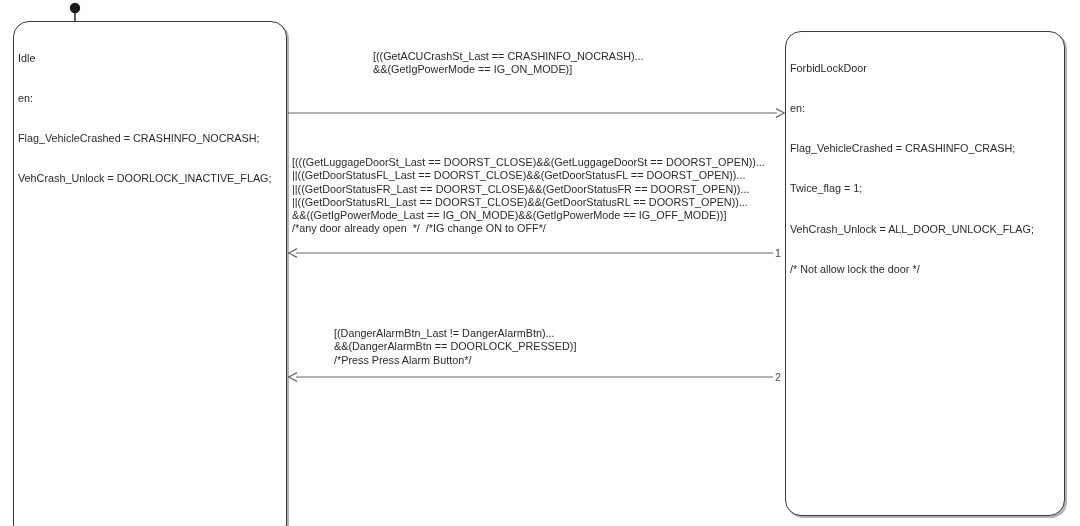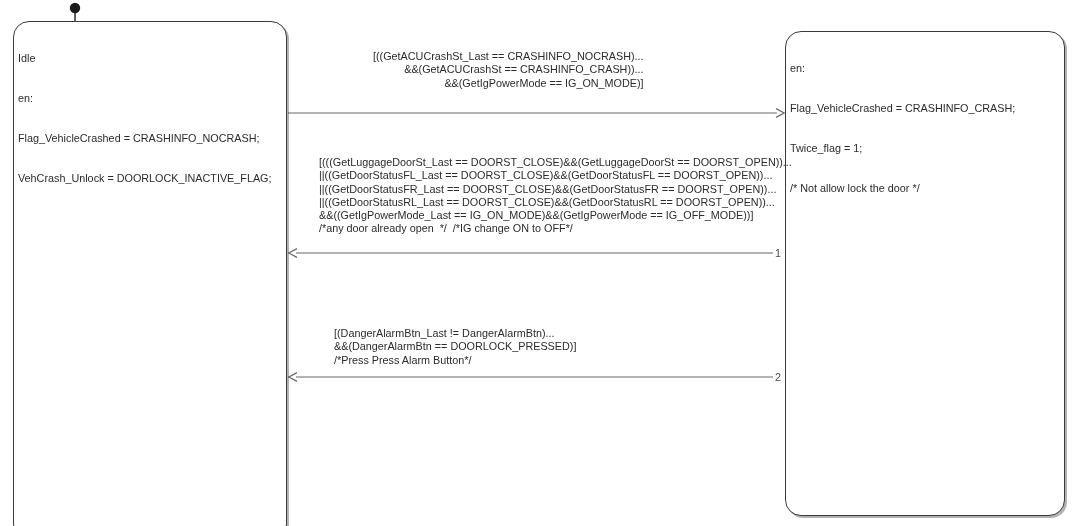--- a/index.html
+++ b/index.html
@@ -75,34 +75,35 @@
     <div class="state-text">
       <span>Idle</span>
       <span>en:</span>
       <span>Flag_VehicleCrashed = CRASHINFO_NOCRASH;</span>
       <span>VehCrash_Unlock = DOORLOCK_INACTIVE_FLAG;</span>
     </div>
   </div>
 
   <div class="state" style="left:785px; top:31px; width:280px; height:485px;">
     <div class="state-text">
+      <span>ForbidLockDoor</span>
       <span>en:</span>
       <span>Flag_VehicleCrashed = CRASHINFO_CRASH;</span>
       <span>Twice_flag = 1;</span>
+      <span>VehCrash_Unlock = ALL_DOOR_UNLOCK_FLAG;</span>
       <span>/* Not allow lock the door */</span>
     </div>
   </div>
 
-  <div class="t-label" style="left:373px; top:50px;text-align:right;">
+  <div class="t-label" style="left:373px; top:50px;">
     <span>[((GetACUCrashSt_Last == CRASHINFO_NOCRASH)...</span>
-    <span>&amp;&amp;(GetACUCrashSt == CRASHINFO_CRASH))...</span>
     <span>&amp;&amp;(GetIgPowerMode == IG_ON_MODE)]</span>
   </div>
 
-  <div class="t-label" style="left:292px; top:156px;margin-left:27px;">
+  <div class="t-label" style="left:292px; top:156px;">
     <span>[(((GetLuggageDoorSt_Last == DOORST_CLOSE)&amp;&amp;(GetLuggageDoorSt == DOORST_OPEN))...</span>
     <span>||((GetDoorStatusFL_Last == DOORST_CLOSE)&amp;&amp;(GetDoorStatusFL == DOORST_OPEN))...</span>
     <span>||((GetDoorStatusFR_Last == DOORST_CLOSE)&amp;&amp;(GetDoorStatusFR == DOORST_OPEN))...</span>
     <span>||((GetDoorStatusRL_Last == DOORST_CLOSE)&amp;&amp;(GetDoorStatusRL == DOORST_OPEN))...</span>
     <span>&amp;&amp;((GetIgPowerMode_Last == IG_ON_MODE)&amp;&amp;(GetIgPowerMode == IG_OFF_MODE))]</span>
     <span>/*any door already open  */  /*IG change ON to OFF*/</span>
   </div>
   <div class="order-num" style="left:775px; top:247px;">1</div>
 
   <div class="t-label" style="left:334px; top:327px;">

